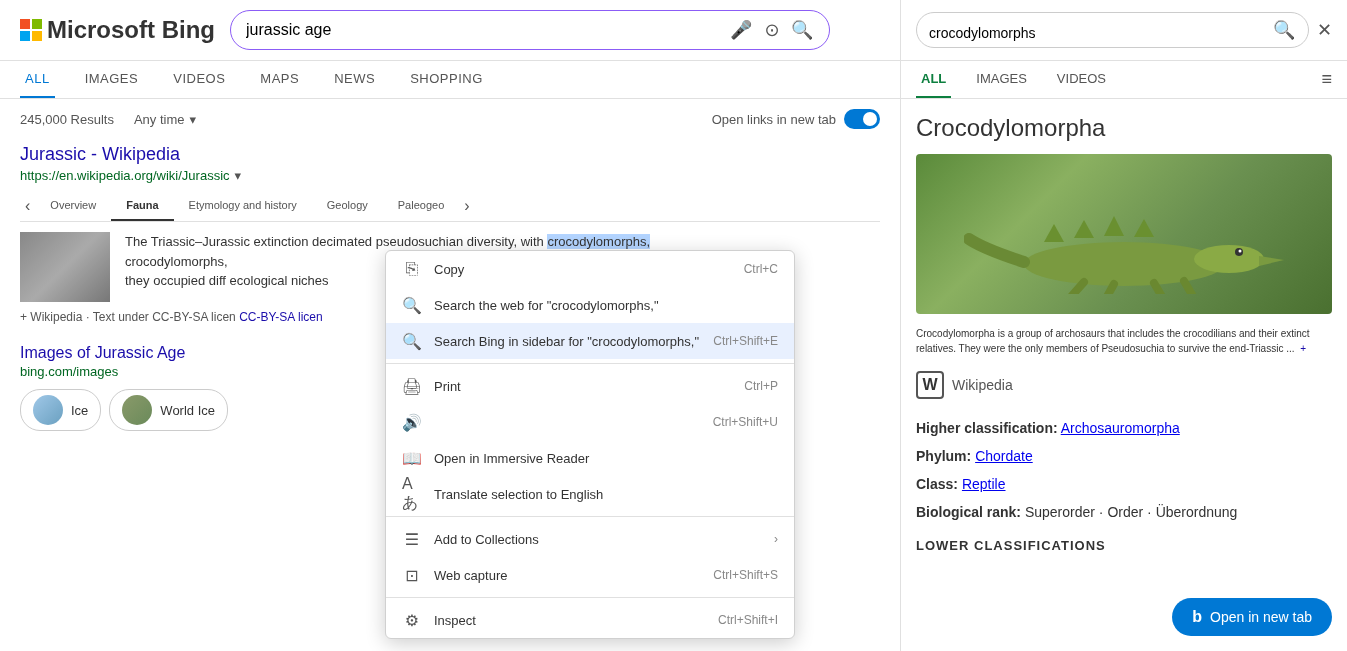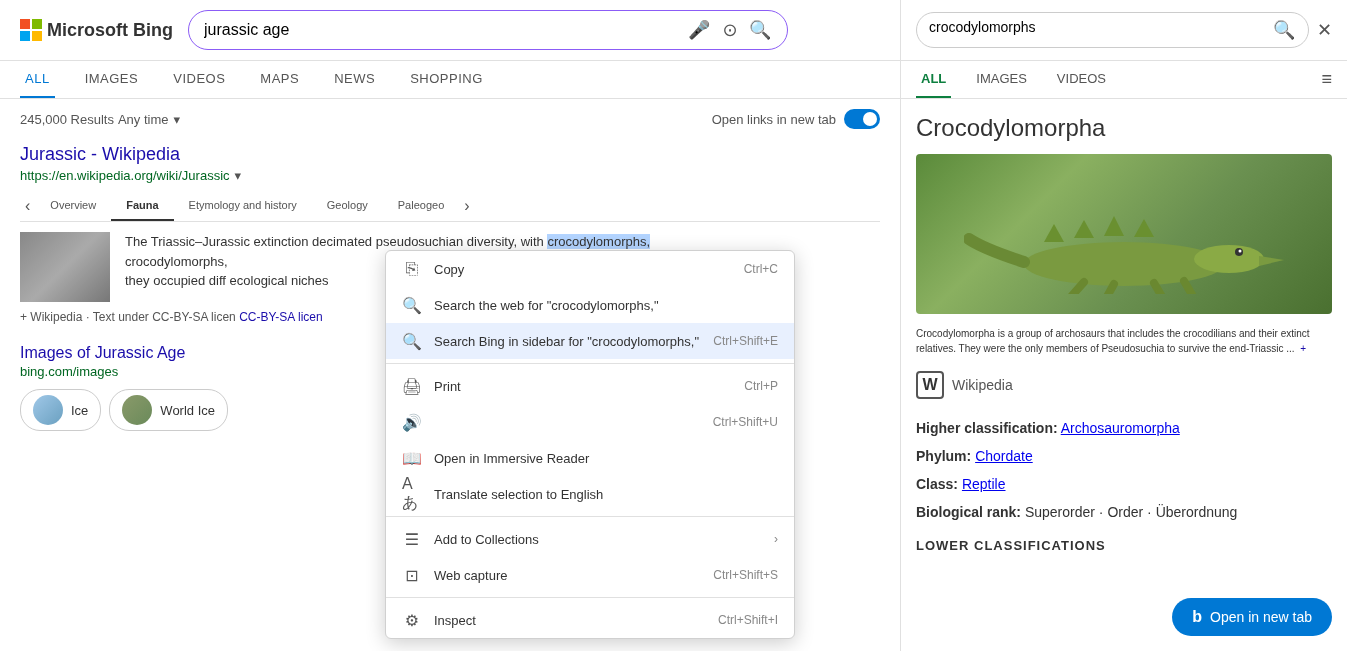--- a/index.html
+++ b/index.html
@@ -22,21 +22,21 @@
       align-items: center;
       padding: 10px 20px;
       background: #fff;
       border-bottom: 1px solid #e0e0e0;
       gap: 15px;
     }
     .bing-logo {
       display: flex;
       align-items: center;
       gap: 5px;
-      font-size: 18px;
+      font-size: 24px;
       font-weight: bold;
       color: #333;
       white-space: nowrap;
     }
     .bing-logo-grid {
       display: grid;
       grid-template-columns: 10px 10px;
       grid-template-rows: 10px 10px;
       gap: 2px;
     }
@@ -97,21 +97,21 @@
 
     
     .results-area {
       padding: 10px 20px;
       overflow-y: auto;
       flex: 1;
     }
     .results-meta {
       display: flex;
       align-items: center;
-      gap: 4px;
+      gap: 20px;
       margin-bottom: 15px;
       font-size: 13px;
       color: #555;
     }
     .results-count { color: #555; }
     .time-filter {
       display: flex;
       align-items: center;
       gap: 5px;
       cursor: pointer;
@@ -330,21 +330,21 @@
     .sidebar-header {
       padding: 12px 15px;
       border-bottom: 1px solid #e0e0e0;
       display: flex;
       align-items: center;
       gap: 8px;
     }
     .sidebar-search-bar {
       flex: 1;
       display: flex;
-      align-items: flex-start;
+      align-items: flex-end;
       border: 1px solid #ccc;
       border-radius: 20px;
       padding: 6px 12px;
       background: #fff;
     }
     .sidebar-search-bar input {
       flex: 1;
       border: none;
       outline: none;
       font-size: 14px;

